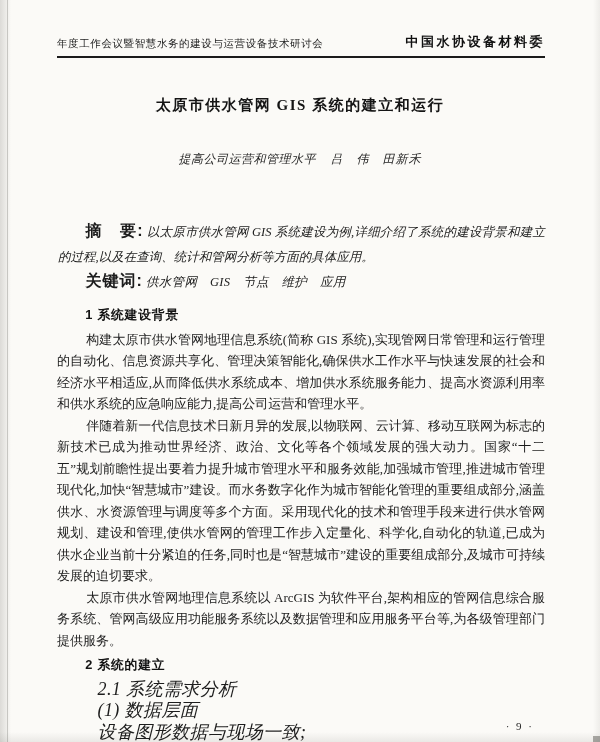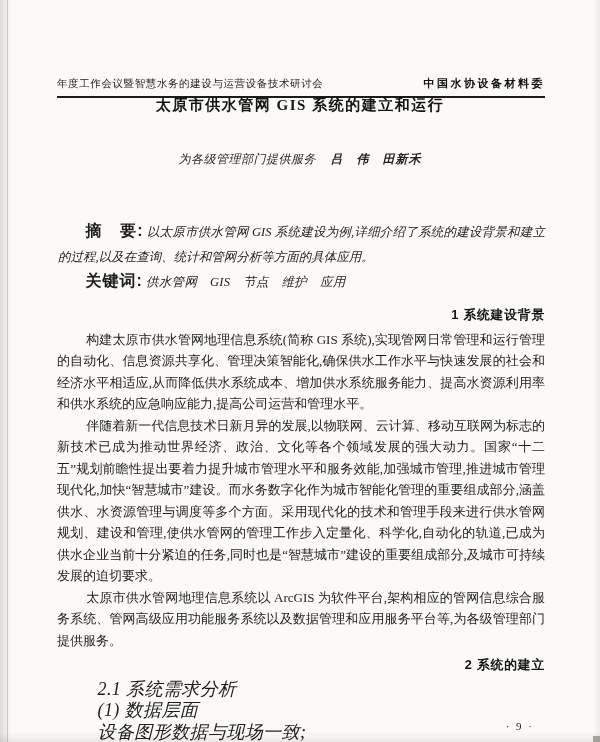--- a/index.html
+++ b/index.html
@@ -18,49 +18,49 @@
   }
   .scan-edge{position:absolute;left:7px;top:0;bottom:0;width:1px;background:rgba(90,88,84,.28);}
   .corner-speck{position:absolute;right:0;bottom:0;width:7px;height:6px;background:#6a6862;opacity:.55;}
 
   .running-header{
     position:absolute;top:33px;left:57px;right:55px;
     display:flex;justify-content:space-between;align-items:flex-end;
     border-bottom:2px solid #1b1b1b;padding-bottom:5px;
   }
   .rh-left{font-size:10.5px;letter-spacing:.6px;color:#242424;}
-  .rh-right{font-size:11px;font-weight:bold;letter-spacing:2.5px;color:#111;margin-top:43px;}
+  .rh-right{font-size:13px;font-weight:bold;letter-spacing:2.5px;color:#111;}
 
   .paper-title{
     position:absolute;top:96px;left:0;right:0;
     text-align:center;font-size:15px;font-weight:bold;letter-spacing:1.5px;color:#151515;
   }
   .byline{
     position:absolute;top:151px;left:0;right:0;
     text-align:center;font-size:12px;font-style:italic;letter-spacing:.5px;color:#1f1f1f;
   }
-  .byline .authors{font-weight:bold;margin-left:1.2em;letter-spacing:1px;text-align:center;}
+  .byline .authors{font-weight:normal;margin-left:1.2em;letter-spacing:1px;text-align:center;}
 
   .abstract-block{
     position:absolute;top:219px;left:58px;right:55px;
     font-size:12.5px;line-height:24.5px;
   }
   .abstract-text{margin:0;text-indent:2.2em;text-align:justify;font-style:italic;}
   .kw-line{margin:0;text-indent:2.2em;font-style:italic;letter-spacing:.3px;}
   .lab{font-style:normal;font-weight:bold;font-family:"Liberation Sans","DejaVu Sans",sans-serif;font-size:16px;letter-spacing:1px;padding-right:.2em;}
 
   .content{
     position:absolute;top:301px;left:57px;right:55px;
     font-size:13px;line-height:21.5px;
   }
   .sec-h{
     font-family:"Liberation Sans","DejaVu Sans",sans-serif;
     font-weight:bold;font-size:12.8px;
     text-indent:2.2em;letter-spacing:.8px;
-    margin:3px 0 3px 0;color:#141414;text-align:right;
+    margin:3px 0 3px 0;color:#141414;
   }
   .para{margin:0;text-indent:2.25em;text-align:justify;color:#1d1d1d;}
   .kai{font-style:italic;font-size:18px;text-indent:2.25em;letter-spacing:.4px;color:#1d1d1d;}
   .sub-h{margin-top:2px;}
 
   .page-number{
     position:absolute;top:720px;right:66px;
     font-size:11px;letter-spacing:2px;color:#2a2a2a;
   }
 </style>
@@ -71,21 +71,21 @@
   <div class="scan-edge"></div>
 
   <div class="running-header">
     <span class="rh-left">年度工作会议暨智慧水务的建设与运营设备技术研讨会</span>
     <span class="rh-right">中国水协设备材料委</span>
   </div>
 
   <div class="paper-title">太原市供水管网 GIS 系统的建立和运行</div>
 
   <div class="byline">
-    <span class="affiliation">为各级管理部门提供服务</span><span class="authors">吕　伟　田新禾</span>
+    <span class="affiliation">提高公司运营和管理水平</span><span class="authors">吕　伟　田新禾</span>
   </div>
 
   <div class="abstract-block">
     <p class="abstract-text"><span class="lab">摘　要:</span><span>以太原市供水管网 GIS 系统建设为例,详细介绍了系统的建设背景和建立的过程,以及在查询、统计和管网分析等方面的具体应用。</span></p>
     <p class="kw-line"><span class="lab">关键词:</span><span>供水管网　GIS　节点　维护　应用</span></p>
   </div>
 
   <div class="content">
     <div class="sec-h">1 系统建设背景</div>
     <p class="para">构建太原市供水管网地理信息系统(简称 GIS 系统),实现管网日常管理和运行管理的自动化、信息资源共享化、管理决策智能化,确保供水工作水平与快速发展的社会和经济水平相适应,从而降低供水系统成本、增加供水系统服务能力、提高水资源利用率和供水系统的应急响应能力,提高公司运营和管理水平。</p>

